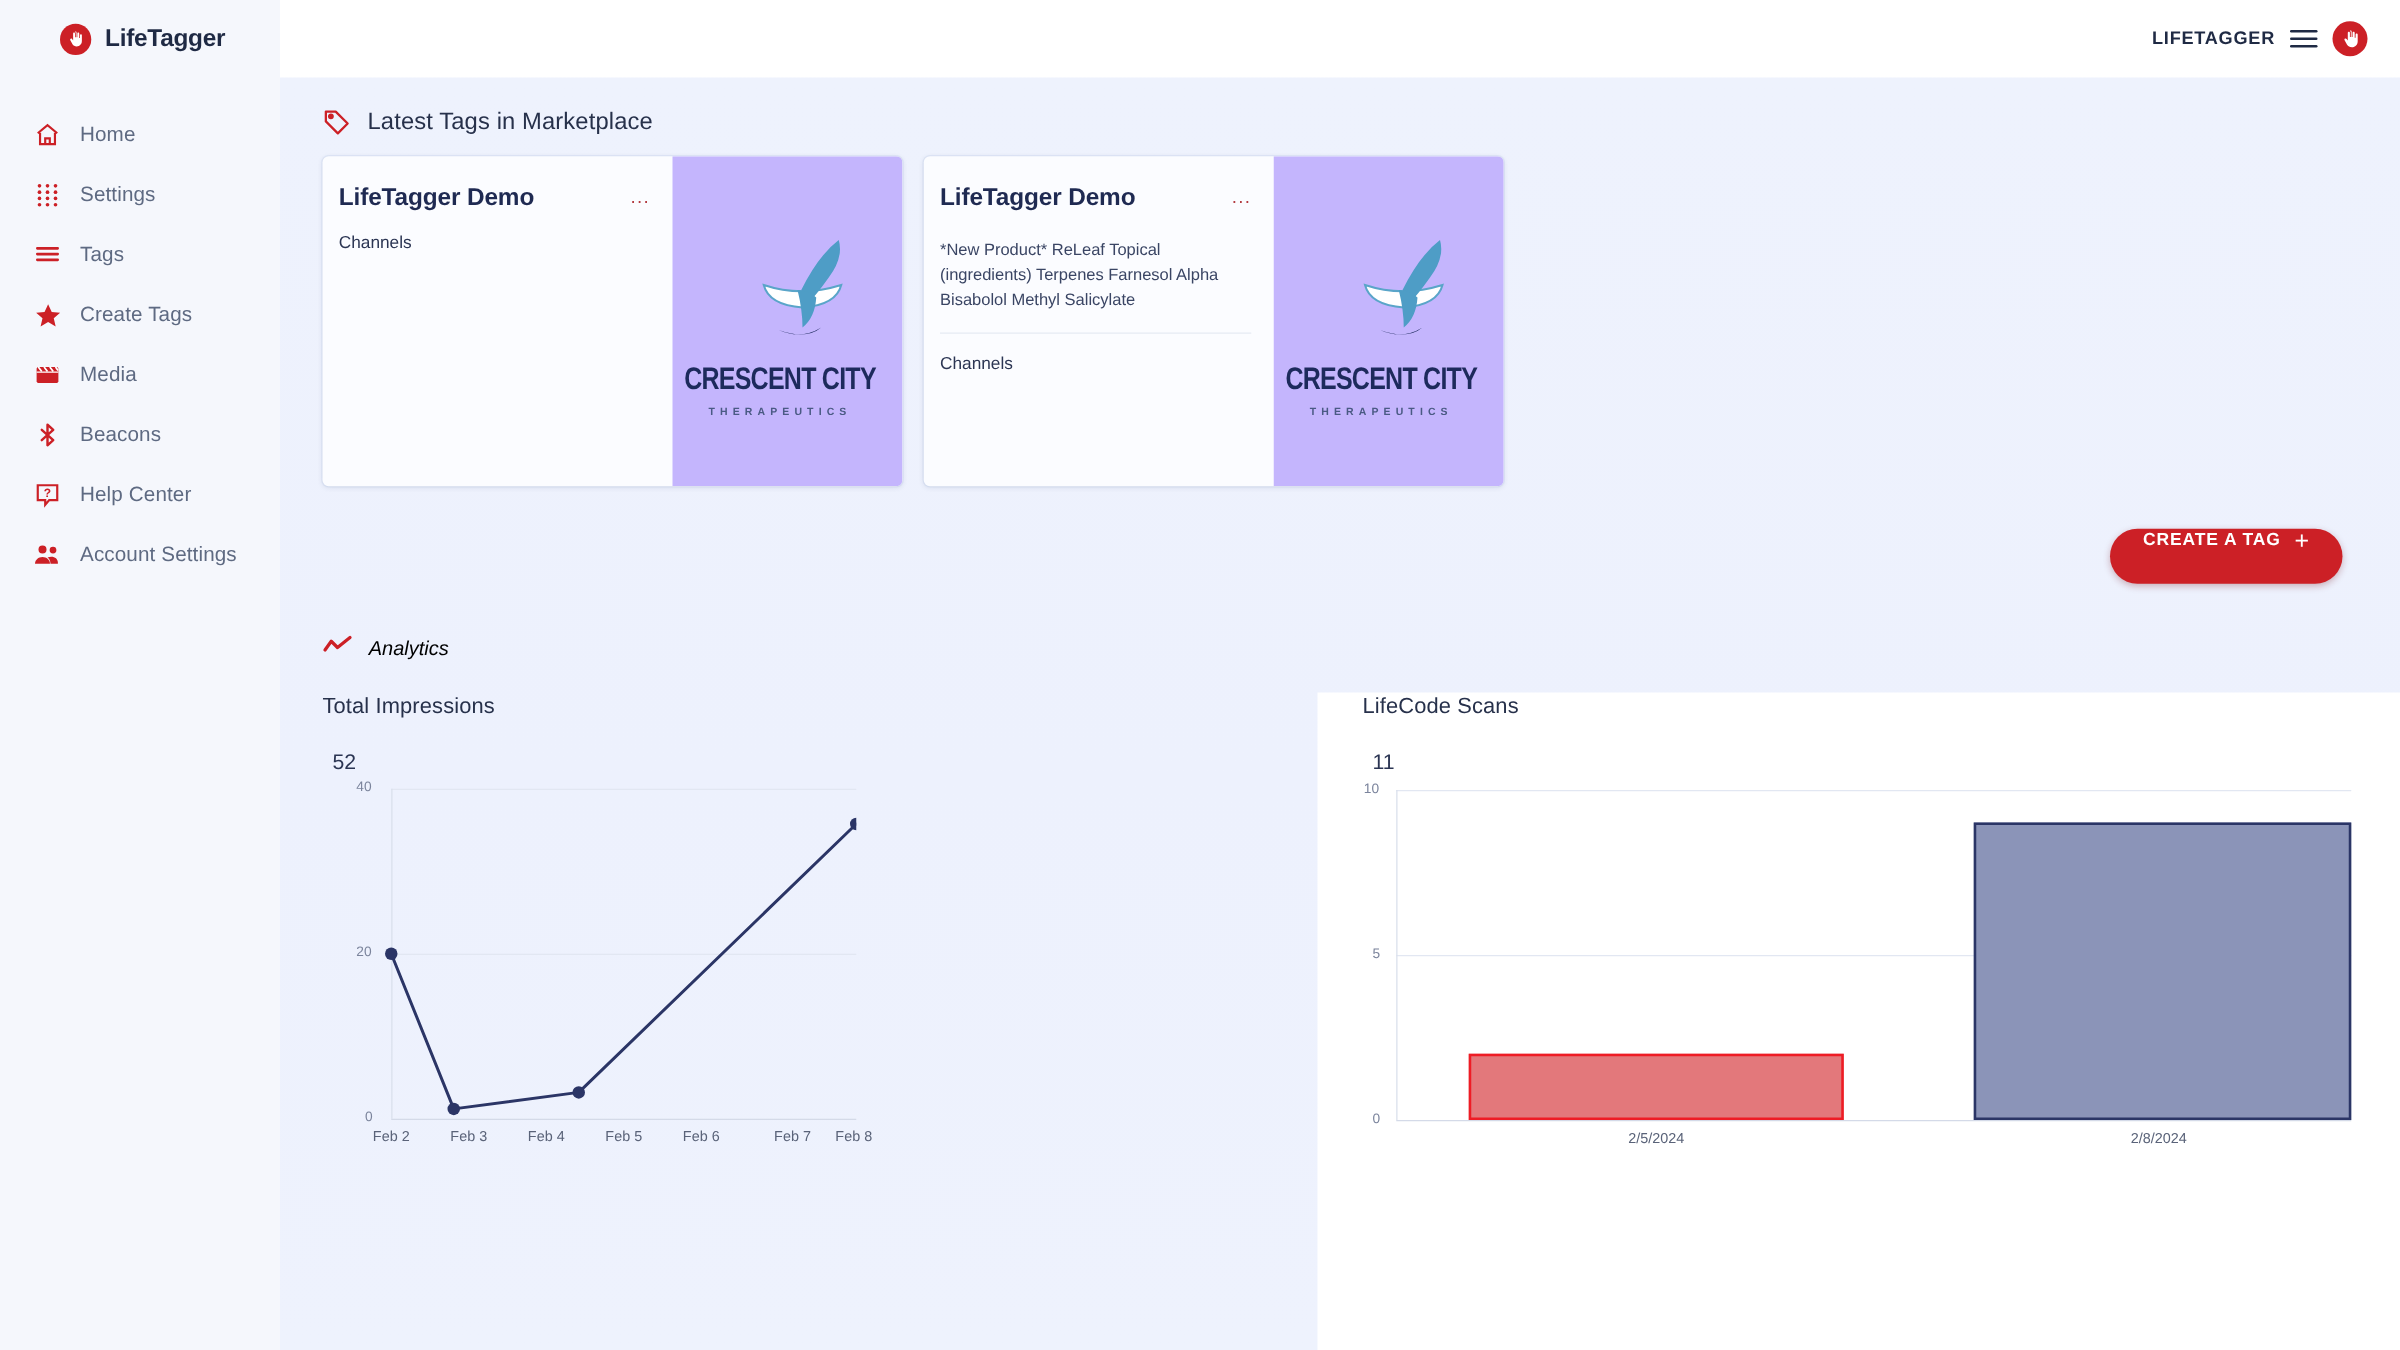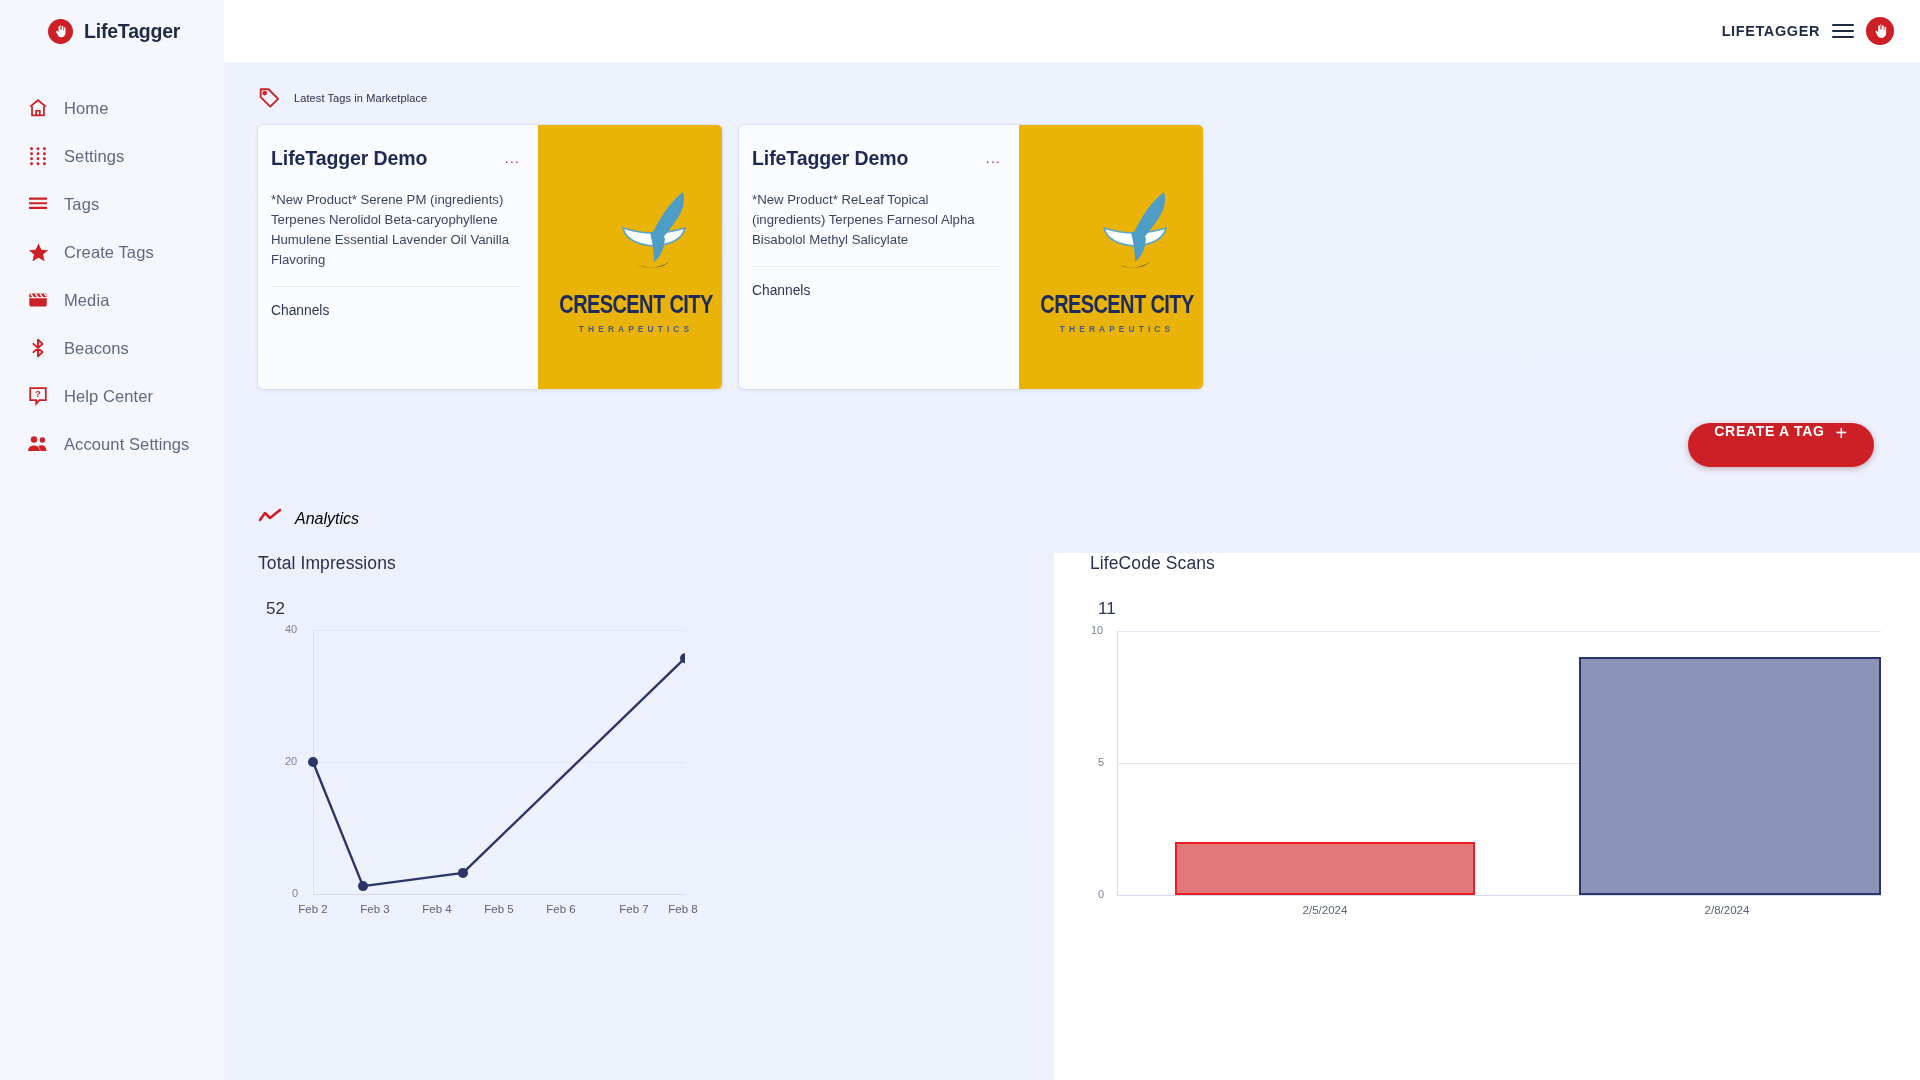--- a/index.html
+++ b/index.html
@@ -134,21 +134,21 @@
   }
 
   .section-head {
     display: flex;
     align-items: center;
     gap: 13px;
     padding: 24px 0 0 34px;
   }
   .section-head .sh-icon { display: flex; align-items: center; color: #cc2026; }
   .section-head .sh-title {
-    font-size: 11px;
+    font-size: 19px;
     color: #27314b;
     letter-spacing: 0.1px;
   }
 
   
   .cards-row {
     display: flex;
     gap: 17px;
     padding: 16px 0 0 34px;
   }
@@ -195,24 +195,24 @@
     border-bottom: 1px solid #e6eaf4;
   }
   .tc-channels {
     margin-top: 16px;
     font-size: 13.8px;
     color: #2b3553;
   }
   .tagcard-right {
     width: 184px;
     min-width: 184px;
-    background: #eab308;
-    display: flex;
-    align-items: center;
-    justify-content: flex-end;
+    background: #c4b5fd;
+    display: flex;
+    align-items: center;
+    justify-content: flex-start;
     padding: 6px;
   }
   .logo-wrap { width: 160px; text-align: center; }
   .logo-mark { display: block; margin: 0 auto; }
   .logo-text1 {
     font-family: "Liberation Sans", sans-serif;
     font-size: 20px;
     font-weight: 700;
     letter-spacing: -0.6px;
     color: #1d2a5c;
@@ -470,21 +470,20 @@
       </div>
 
       <div class="cards-row">
 
         <div class="tagcard">
           <div class="tagcard-left">
             <div class="tc-head">
               <span class="tc-title">LifeTagger Demo</span>
               <span class="tc-dots">...</span>
             </div>
-            <div class="tc-desc">*New Product* Serene PM (ingredients) Terpenes Nerolidol Beta-caryophyllene Humulene Essential Lavender Oil Vanilla Flavoring</div>
             <div class="tc-channels">Channels</div>
           </div>
           <div class="tagcard-right">
             <div class="logo-wrap">
               <svg class="logo-mark" width="118" height="104" viewBox="0 0 118 104">
                 <path d="M62 10 A42 42 0 1 0 62 96 A34 34 0 1 1 62 10 Z" fill="#1d2a5c"></path>
                 <path d="M46 48 q30 10 62 0 q-4 16 -31 18 q-27 -2 -31 -18 z" fill="#ffffff" stroke="#5aa5c9" stroke-width="1.6"></path>
                 <path d="M76 52 q14 -28 30 -40 q4 14 -8 30 q-10 14 -16 20 z" fill="#4e9dc6"></path>
                 <path d="M73 52 q4 16 4 30 q10 -8 11 -24 q-6 -6 -15 -6 z" fill="#4e9dc6"></path>
                 <path d="M58 84 q18 8 34 -2 q-12 10 -34 2 z" fill="#1d2a5c"></path>

